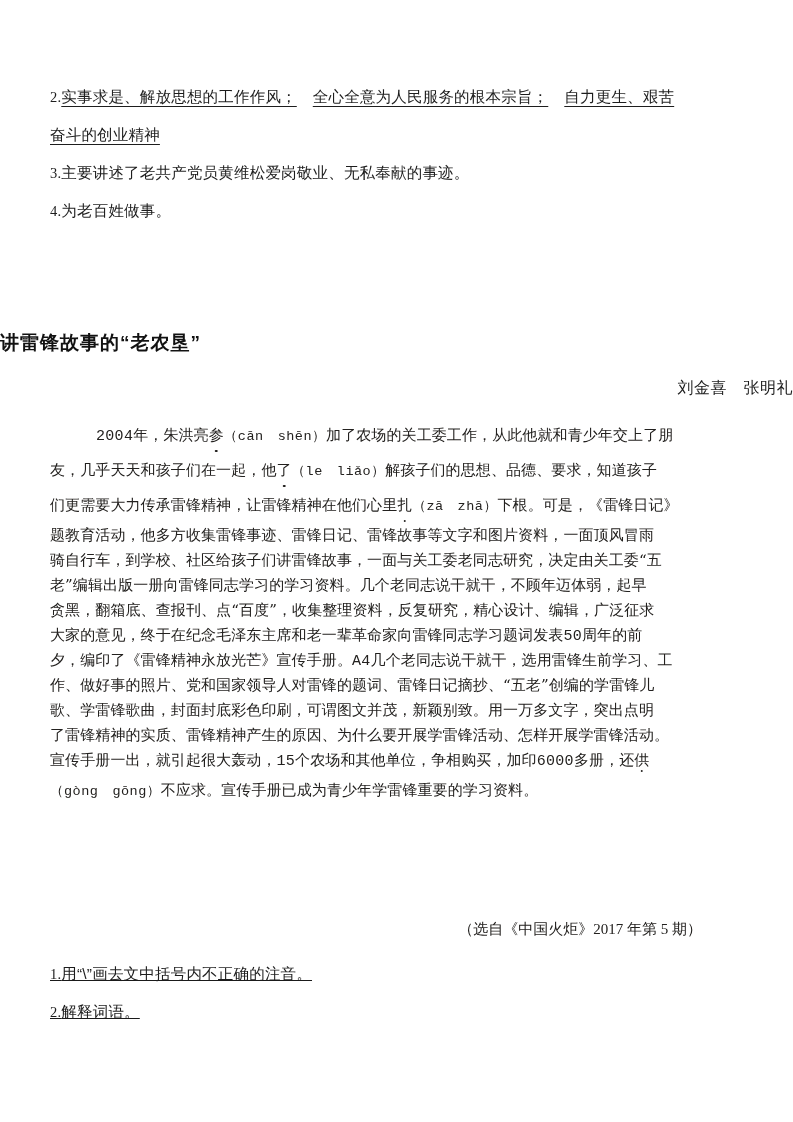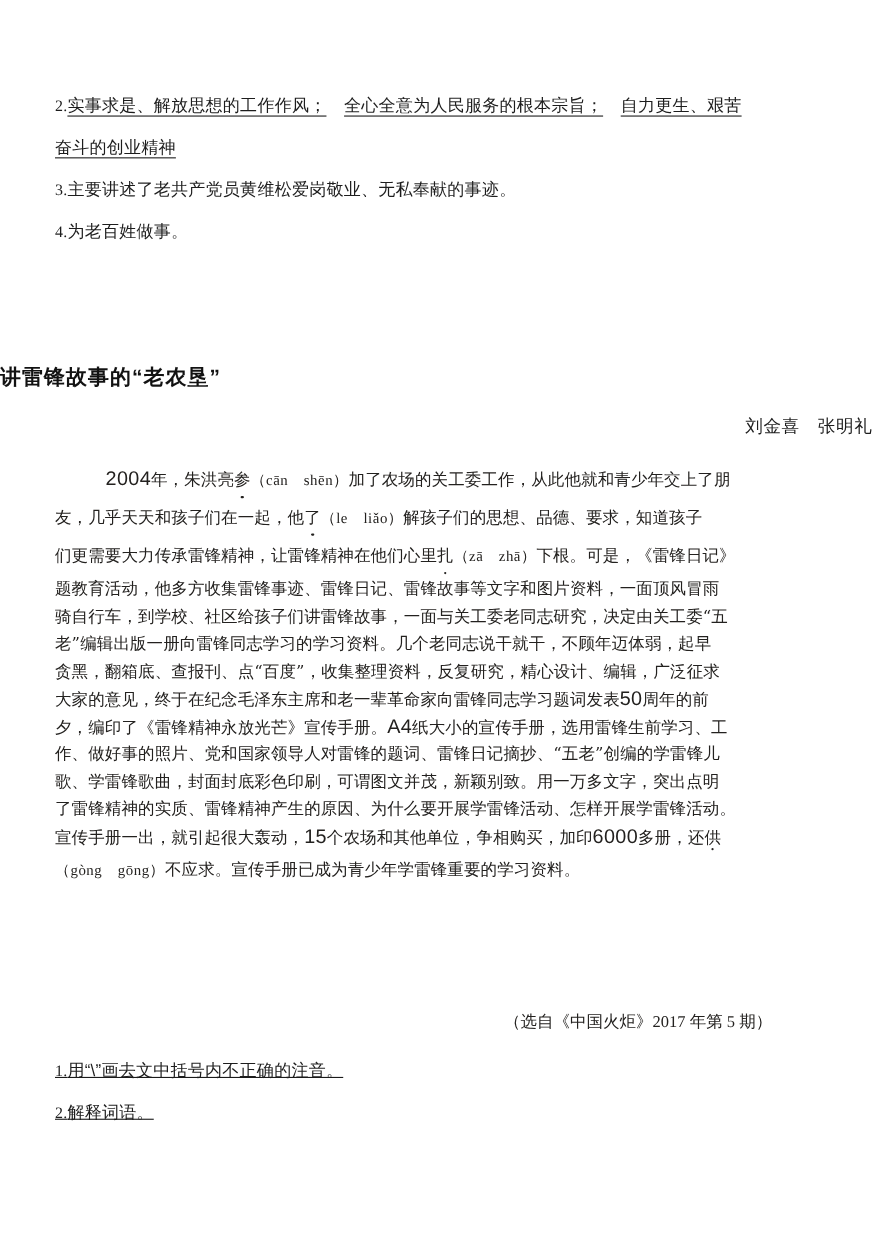--- a/index.html
+++ b/index.html
@@ -95,27 +95,27 @@
     line-height: 34px;
     position: relative;
   }
   
   .bline.loose { height: 35px; line-height: 35px; }
   .bline.tight { height: 25px; line-height: 25px; }
 
   .indent { display: inline-block; width: 46px; }
 
   .py {
-    font-family: Liberation Serif, serif;
+    font-family: Liberation Mono, monospace;
     font-size: 13.5px;
     letter-spacing: 0.5px;
   }
   .num {
-    font-family: Liberation Sans, sans-serif;
-    font-size: 18px;
+    font-family: Liberation Mono, monospace;
+    font-size: 15px;
     letter-spacing: 0.3px;
     margin-top: 29px;
   }
 
   
   .dot {
     position: relative;
     display: inline-block;
   }
   .dot::after {
@@ -210,21 +210,21 @@
     <div class="bline tight">题教育活动，他多方收集雷锋事迹、雷锋日记、雷锋故事等文字和图片资料，一面顶风冒雨</div>
     <div class="bline tight">骑自行车，到学校、社区给孩子们讲雷锋故事，一面与关工委老同志研究，决定由关工委“五</div>
     <div class="bline tight">老”编辑出版一册向雷锋同志学习的学习资料。几个老同志说干就干，不顾年迈体弱，起早</div>
     <div class="bline tight">贪黑，翻箱底、查报刊、点“百度”，收集整理资料，反复研究，精心设计、编辑，广泛征求</div>
 
     <div class="bline tight">
       <span>大家的意见，终于在纪念毛泽东主席和老一辈革命家向雷锋同志学习题词发表</span><span class="num">50</span><span>周年的前</span>
     </div>
 
     <div class="bline tight">
-      <span>夕，编印了《雷锋精神永放光芒》宣传手册。</span><span class="num">A4</span><span>纸大小的宣传手册，选用雷锋生前学习、工</span>
+      <span>夕，编印了《雷锋精神永放光芒》宣传手册。</span><span class="num">A4</span><span>几个老同志说干就干，选用雷锋生前学习、工</span>
     </div>
 
     <div class="bline tight">作、做好事的照片、党和国家领导人对雷锋的题词、雷锋日记摘抄、“五老”创编的学雷锋儿</div>
     <div class="bline tight">歌、学雷锋歌曲，封面封底彩色印刷，可谓图文并茂，新颖别致。用一万多文字，突出点明</div>
     <div class="bline tight">了雷锋精神的实质、雷锋精神产生的原因、为什么要开展学雷锋活动、怎样开展学雷锋活动。</div>
 
     <div class="bline tight">
       <span>宣传手册一出，就引起很大轰动，</span><span class="num">15</span><span>个农场和其他单位，争相购买，加印</span><span class="num">6000</span><span>多册，还</span><span class="dot">供</span>
     </div>
 

